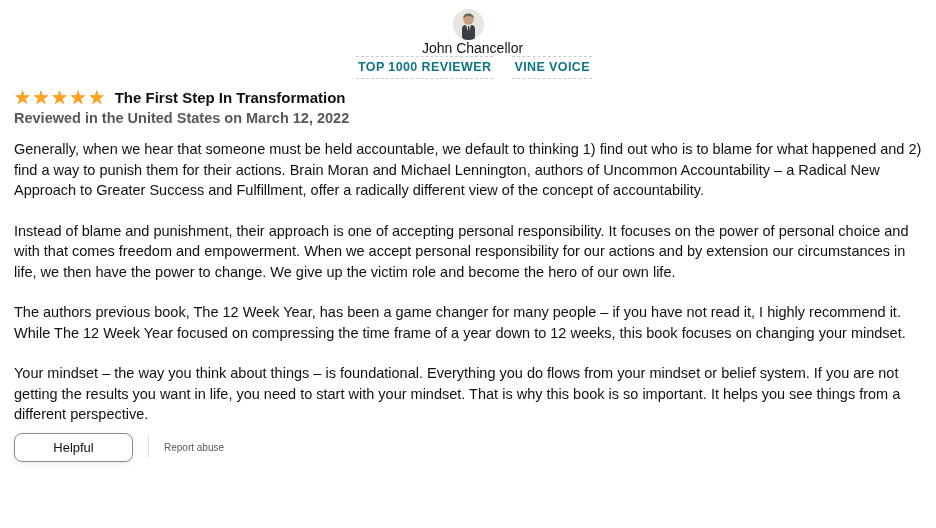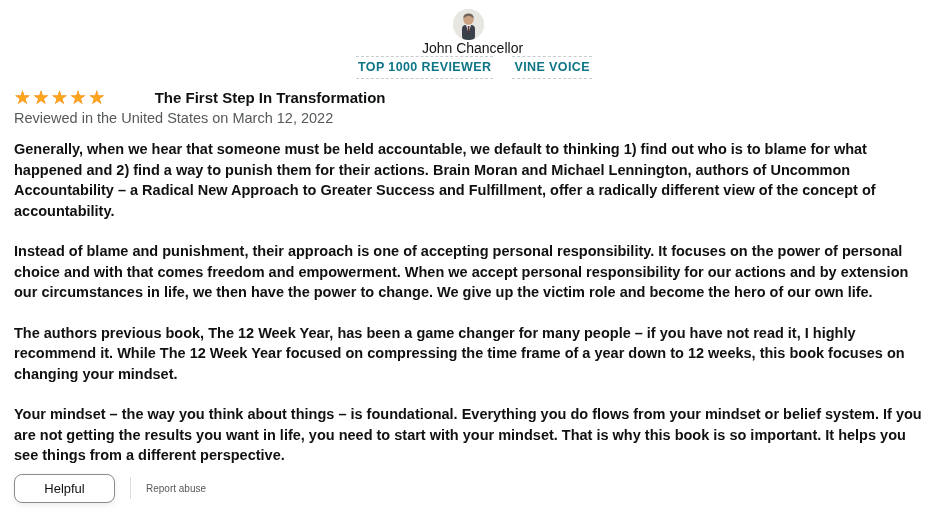--- a/index.html
+++ b/index.html
@@ -68,54 +68,53 @@
     line-height: 19px;
     text-shadow: 0 0 0.5px #de7921;
     margin-right: 8px;
     white-space: nowrap;
   }
   .review-title {
     font-weight: 700;
     font-size: 15px;
     color: #0F1111;
     cursor: pointer;
-    margin-left: 40px;
   }
   .review-date {
     color: #565959;
     font-size: 14.5px;
     margin-bottom: 13px;
+    font-weight: bold;
   }
 
   
   .review-body p {
     font-size: 14.5px;
     line-height: 20.5px;
     color: #111111;
     margin-bottom: 20px;
-    font-weight: bold;
   }
   .review-body p:last-child { margin-bottom: 0; }
 
   
   .footer-row {
     display: flex;
     align-items: center;
     margin-top: 8px;
   }
   .helpful-btn {
     background: #ffffff;
     border: 1px solid #888c8c;
     border-radius: 8px;
     box-shadow: 0 2px 5px rgba(213,217,217,0.5);
     font-family: "Liberation Sans", sans-serif;
     font-size: 13px;
     color: #0F1111;
     padding: 6px 16px;
-    width: 101px;
+    width: 119px;
     text-align: center;
     cursor: pointer;
   }
   .footer-divider {
     width: 1px;
     height: 22px;
     background: #dddddd;
     margin: 0 15px;
   }
   .report-abuse {

